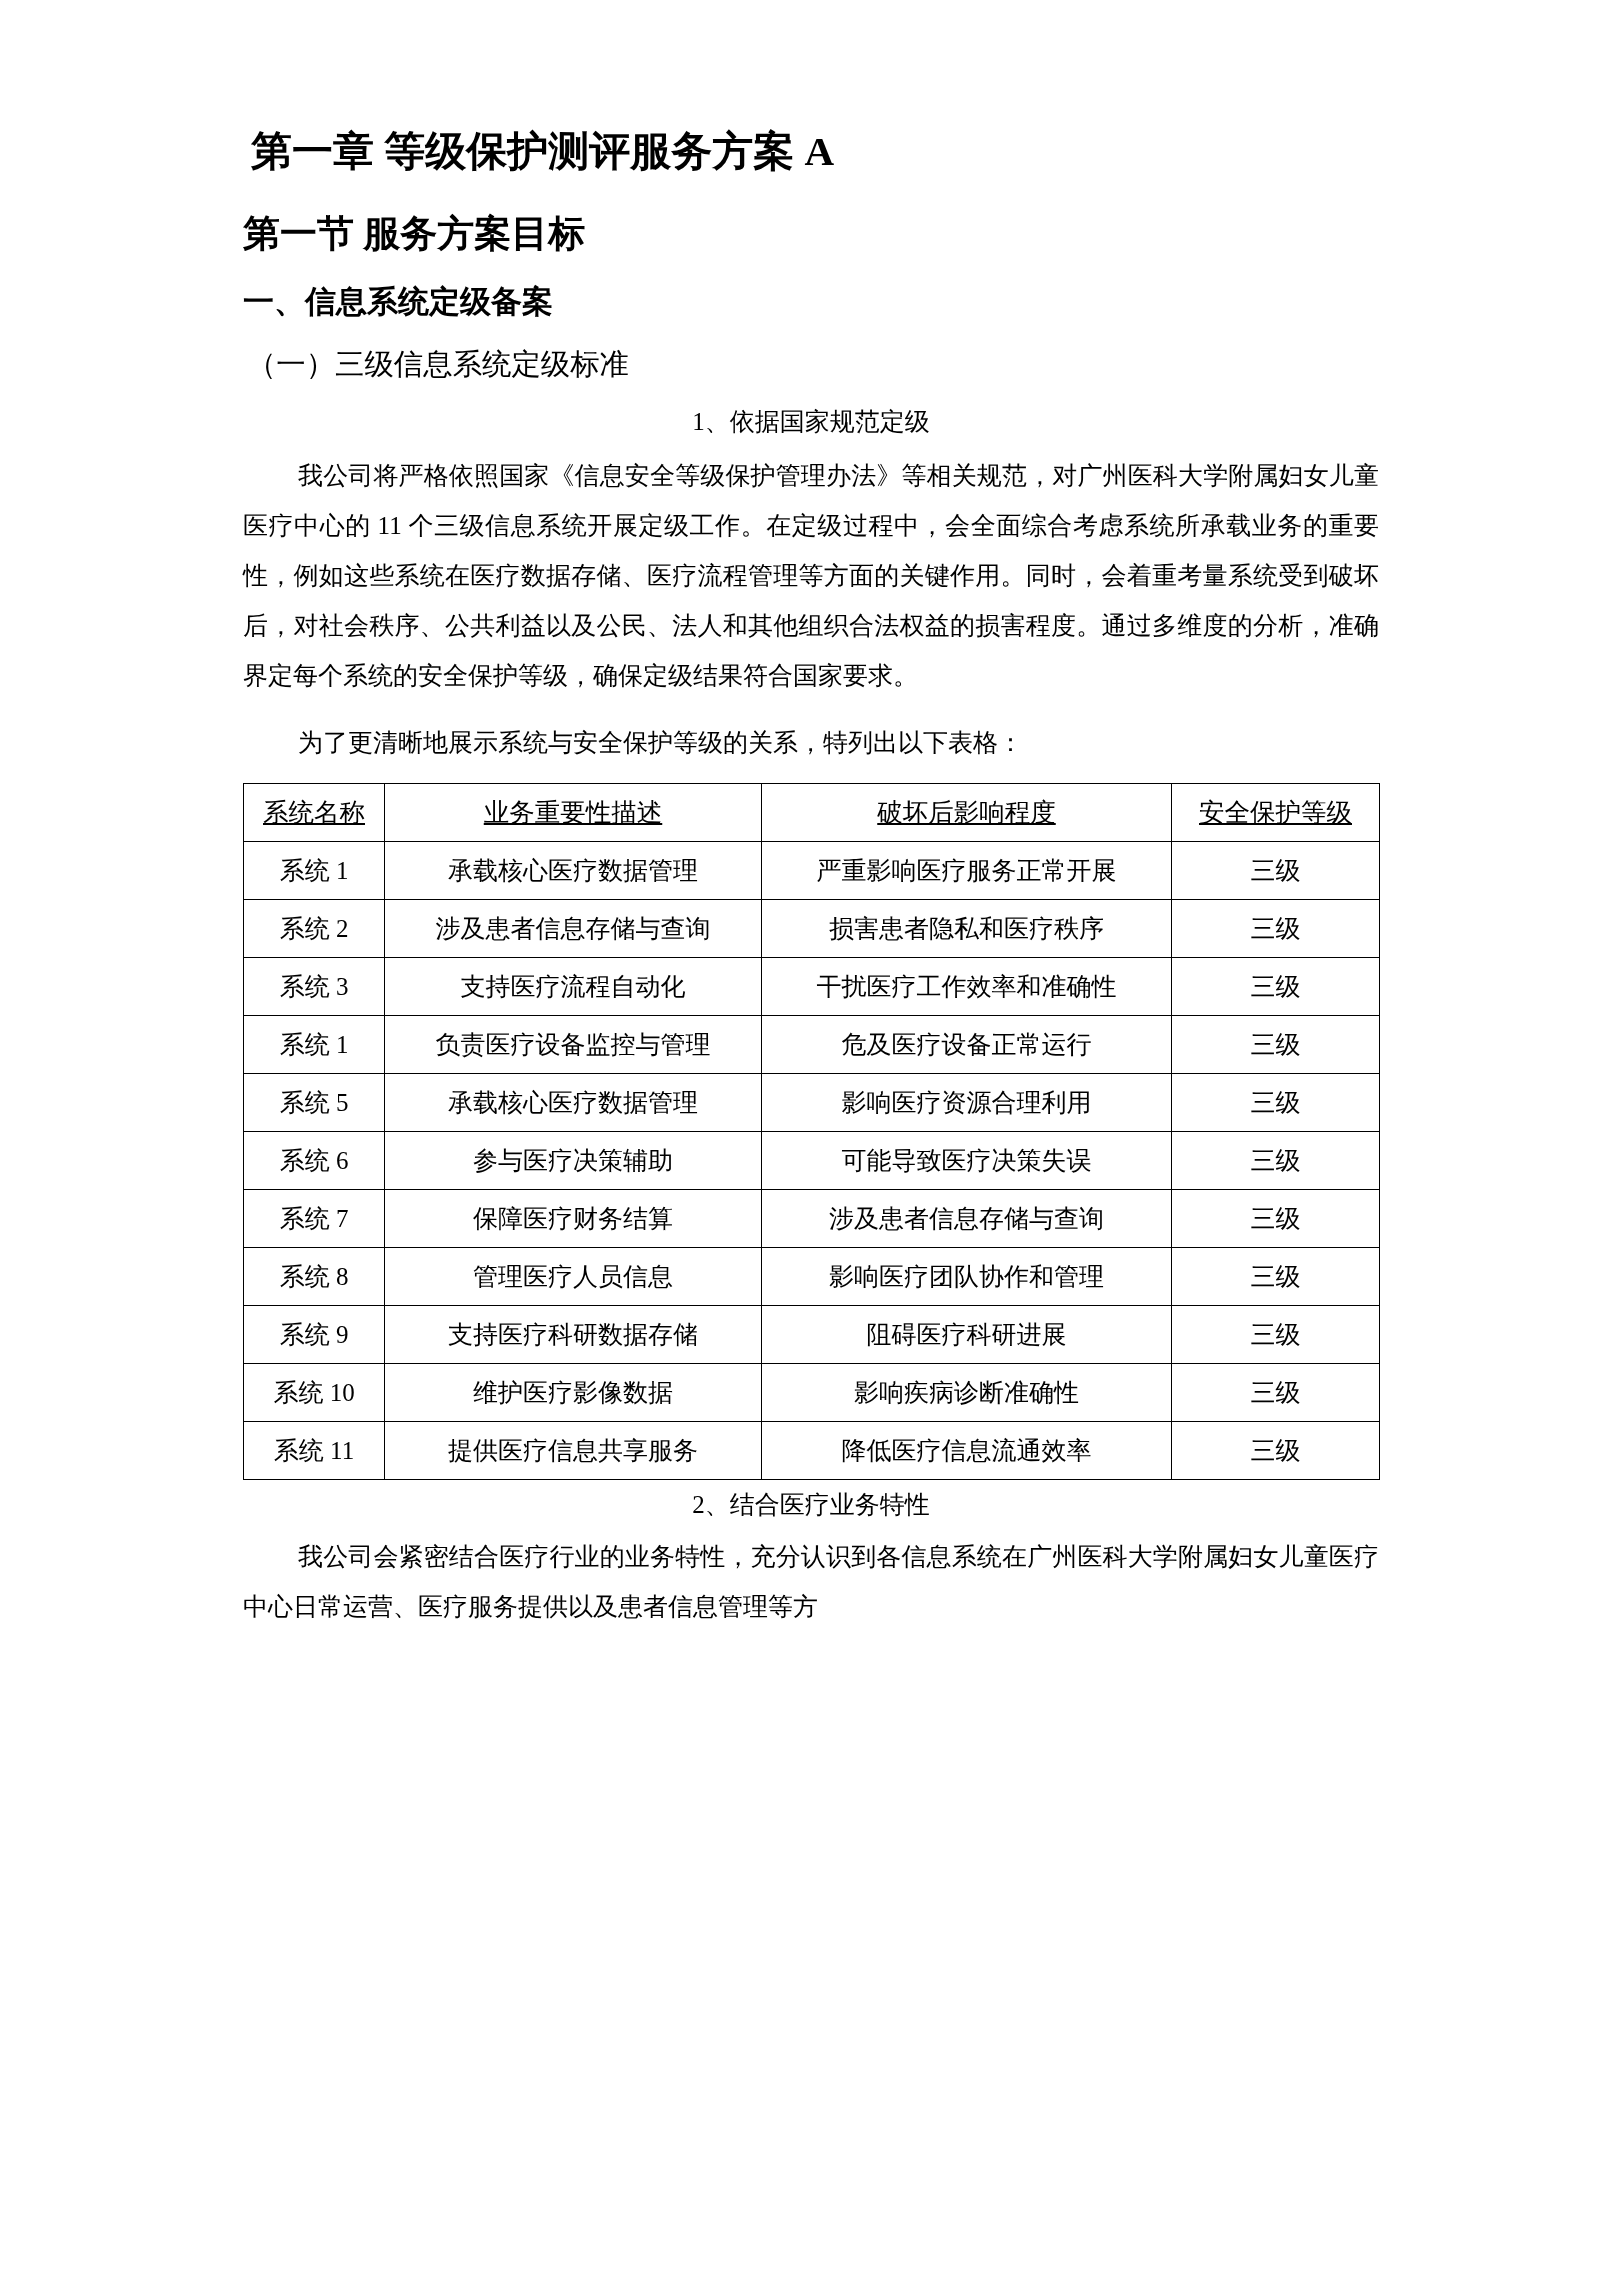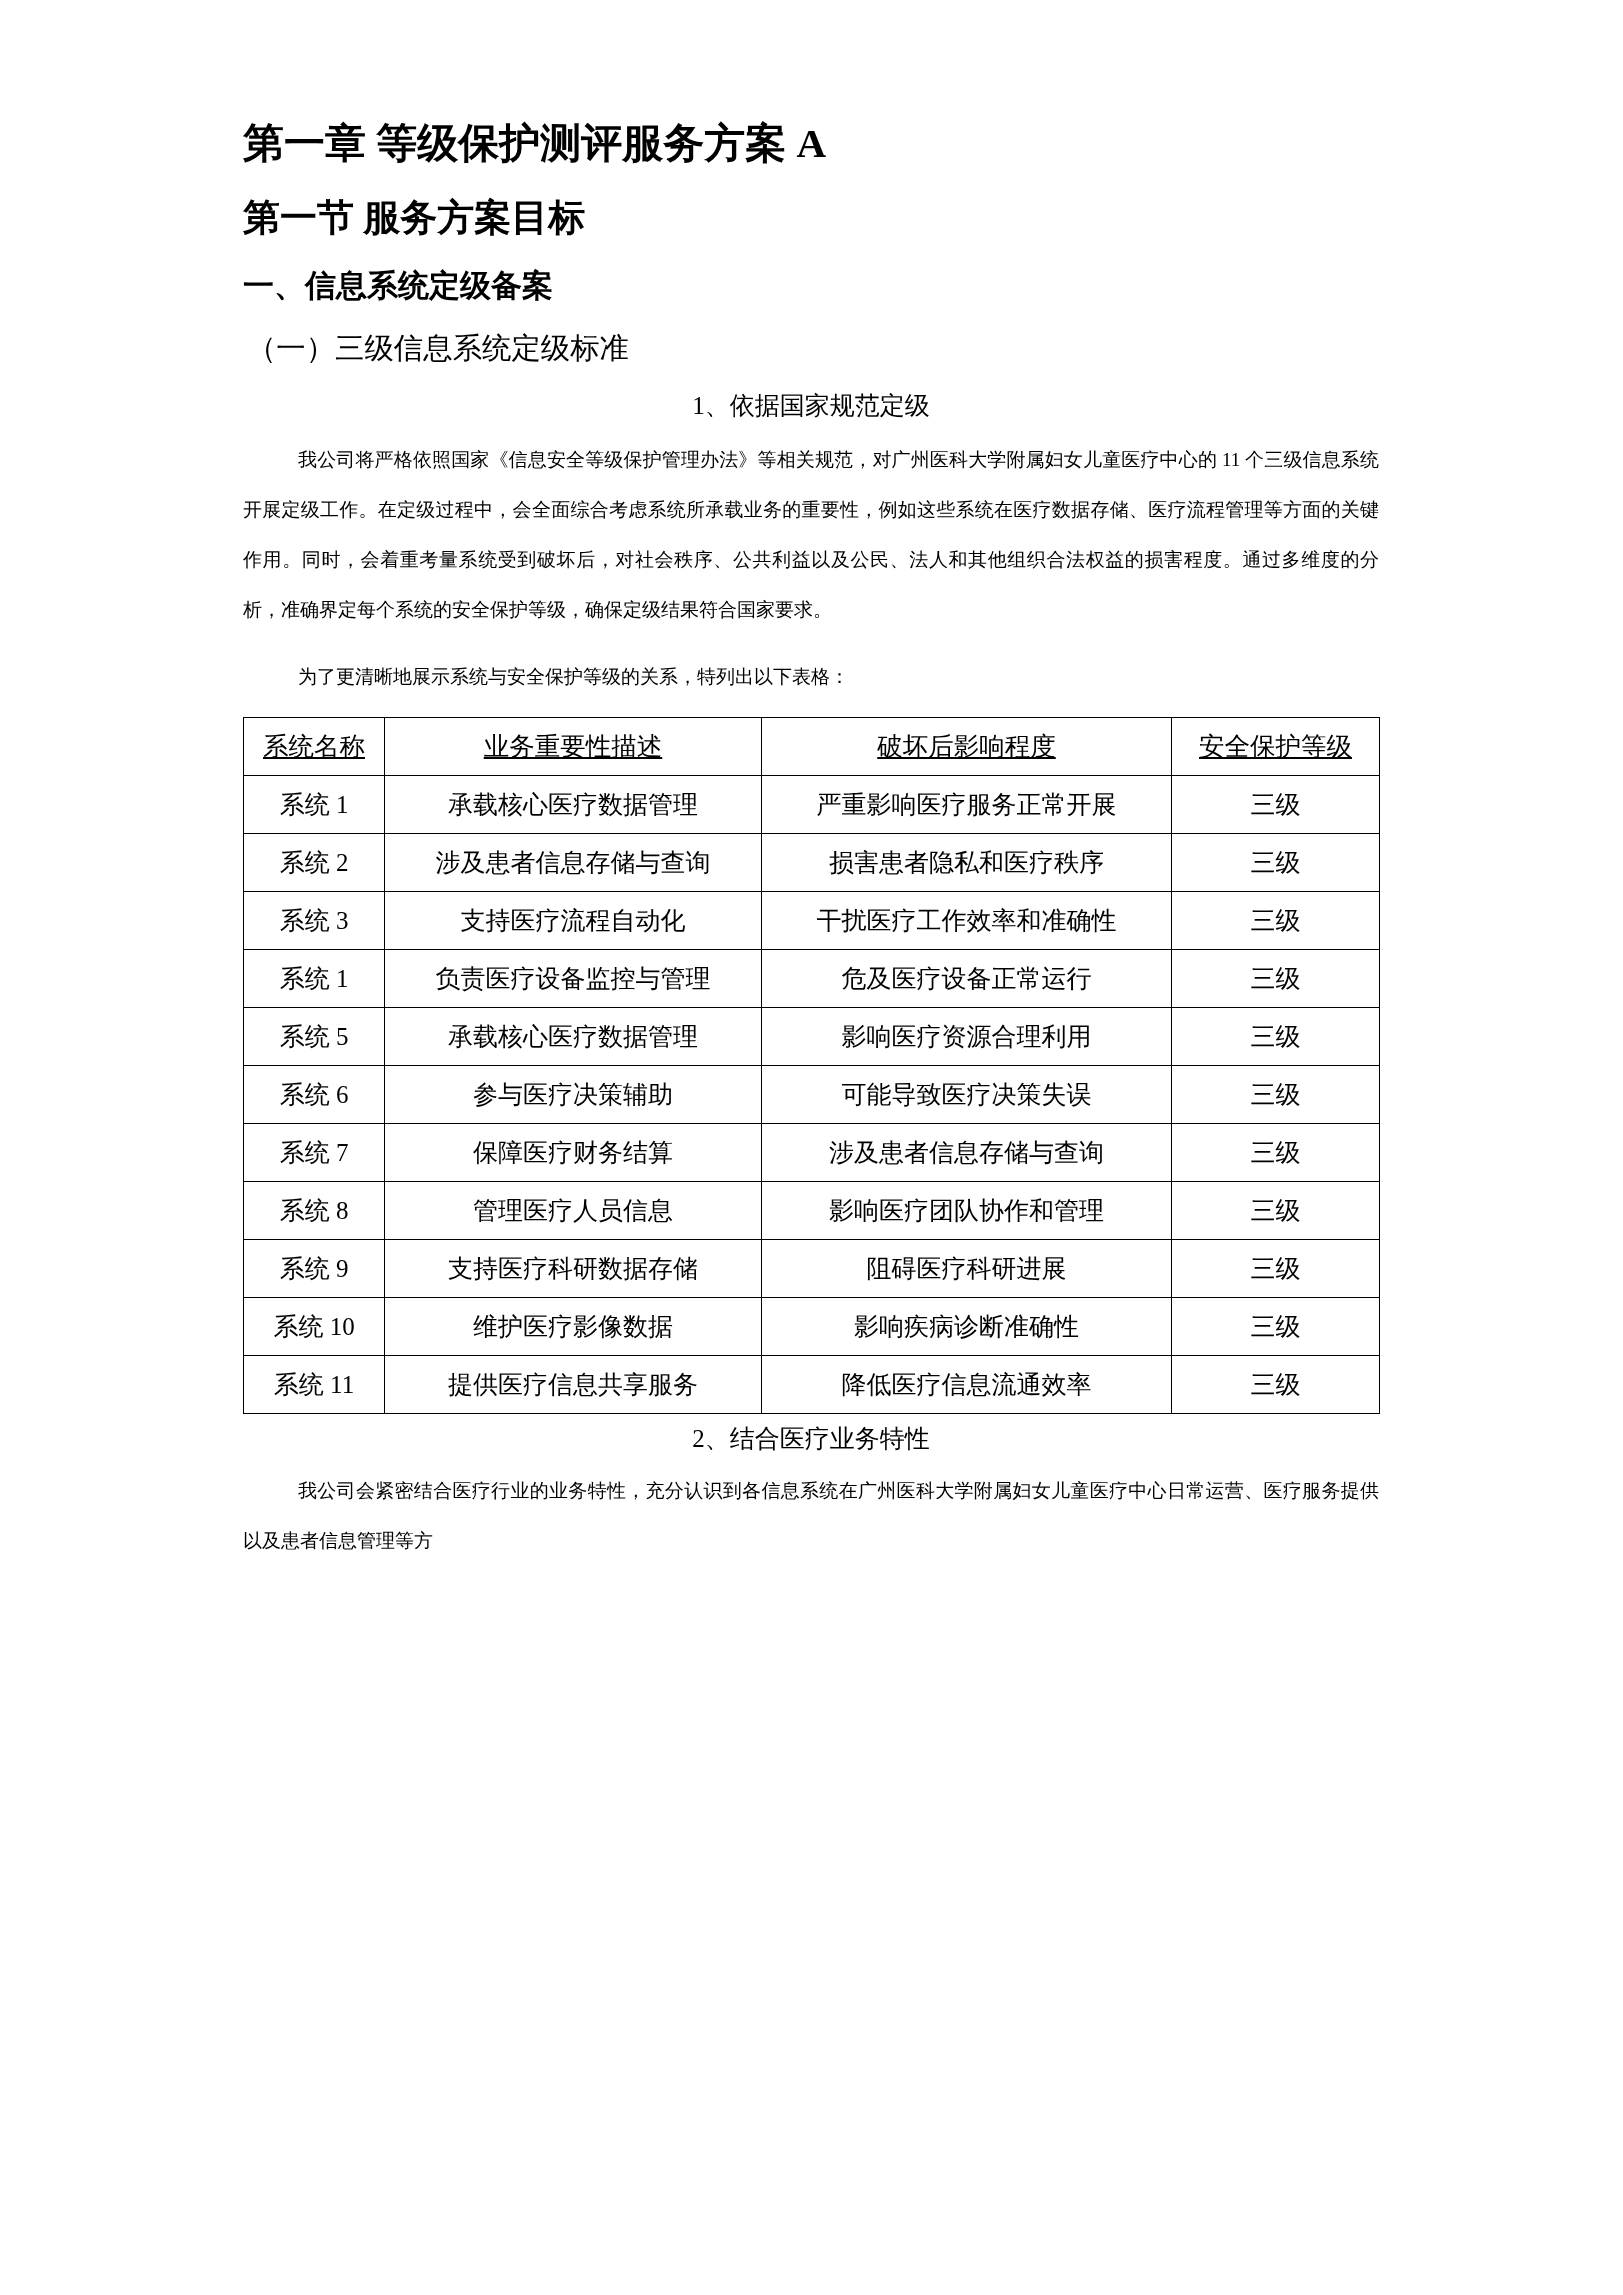--- a/index.html
+++ b/index.html
@@ -26,21 +26,21 @@
     top: 0;
     width: 1136px;
   }
 
   
   .h-chapter {
     font-size: 41px;
     font-weight: bold;
     line-height: 1.0;
     letter-spacing: 0px;
-    margin: 0;
+    margin: 8px;
     padding: 0;
     white-space: nowrap;
   }
   .h-section {
     font-size: 37px;
     font-weight: bold;
     line-height: 1.0;
     margin: 0;
     padding: 0;
     white-space: nowrap;
@@ -67,21 +67,21 @@
     font-weight: normal;
     line-height: 1.0;
     margin: 0;
     padding: 0;
     white-space: nowrap;
     text-align: center;
   }
 
   
   .para {
-    font-size: 19px;
+    font-size: 25px;
     line-height: 50px;
     text-align: justify;
     text-justify: inter-ideograph;
     margin: 0;
     text-indent: 55px;
   }
 
   
   table.grid {
     border-collapse: collapse;

